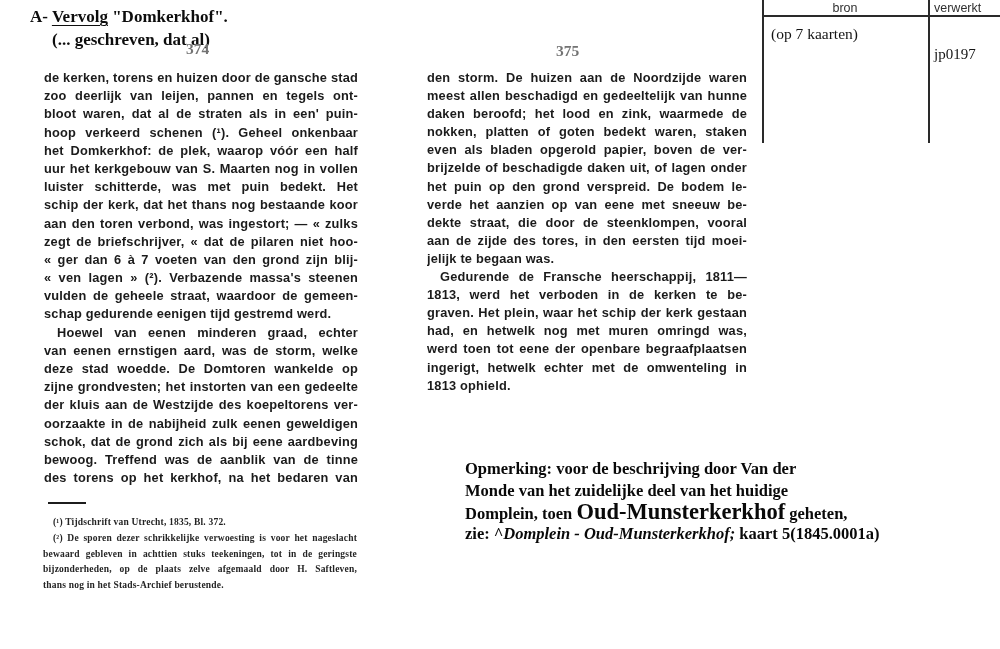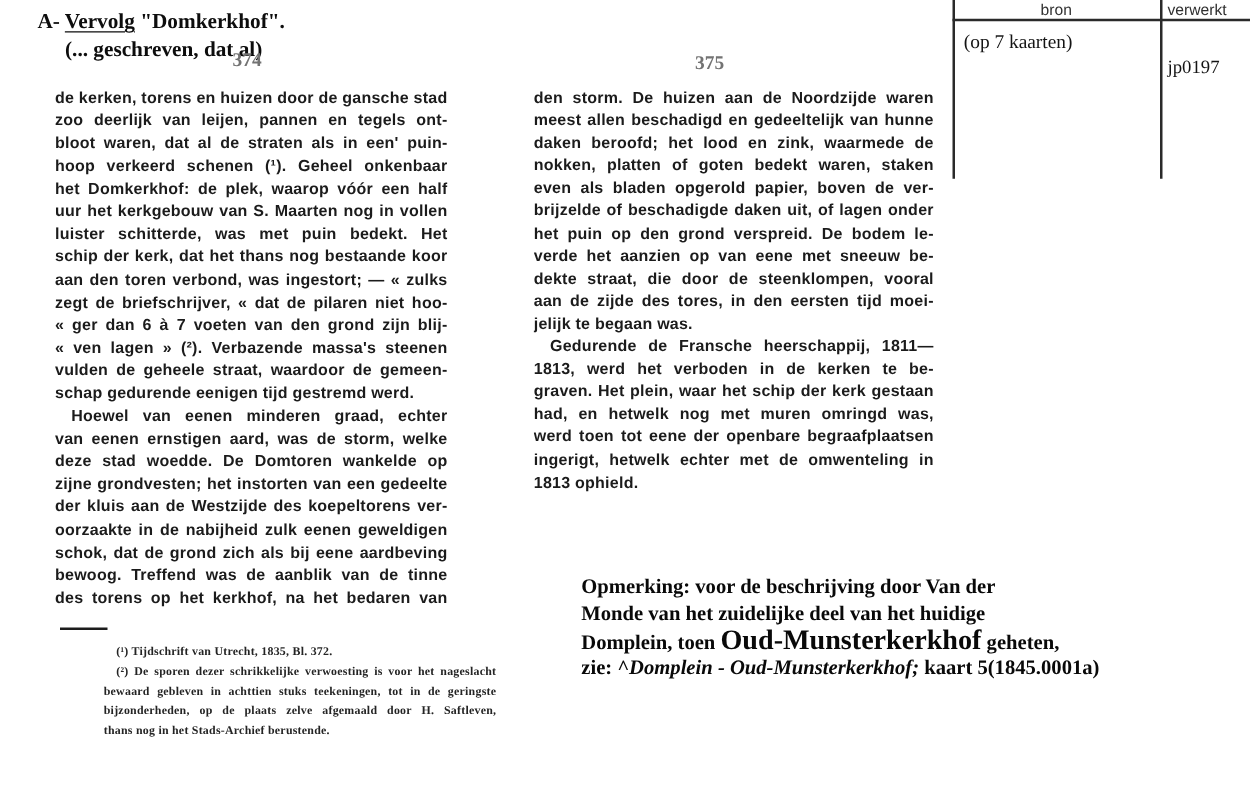--- a/index.html
+++ b/index.html
@@ -24,21 +24,21 @@
   .col-right { left:427px; top:69px; width:320px; }
   .tl { height:18.2px; line-height:18.2px; overflow:hidden;
         text-align:justify; text-align-last:justify; }
   .col-right .tl { height:18.1px; line-height:18.1px; }
   .tl.end { text-align-last:left; }
   .tl.ind { text-indent:13px; }
 
   
   .fn-rule { position:absolute; left:48px; top:502px; width:38px; height:2px; background:#1c1c1c; }
   .footnotes { position:absolute; left:43px; top:515px; width:314px; font-family:"Liberation Serif", serif;
-               font-weight:bold; font-size:9.5px; letter-spacing:0.2px; color:#242424;margin-left:40px; }
+               font-weight:bold; font-size:9.5px; letter-spacing:0.2px; color:#242424; }
   .footnotes .tl { height:15.8px; line-height:15.8px; }
   .footnotes .tl.ind { text-indent:10px; }
 
   
   .remark { position:absolute; left:437px; top:458px; font-family:"Liberation Serif", serif;
             font-weight:bold; font-size:16.5px; color:#090909; white-space:nowrap;margin-left:28px; }
   .remark div { height:21.5px; }
   .remark span { line-height:21.5px; vertical-align:baseline; }
   .remark .big { font-size:22.5px; }
   .remark .it  { font-style:italic; }

